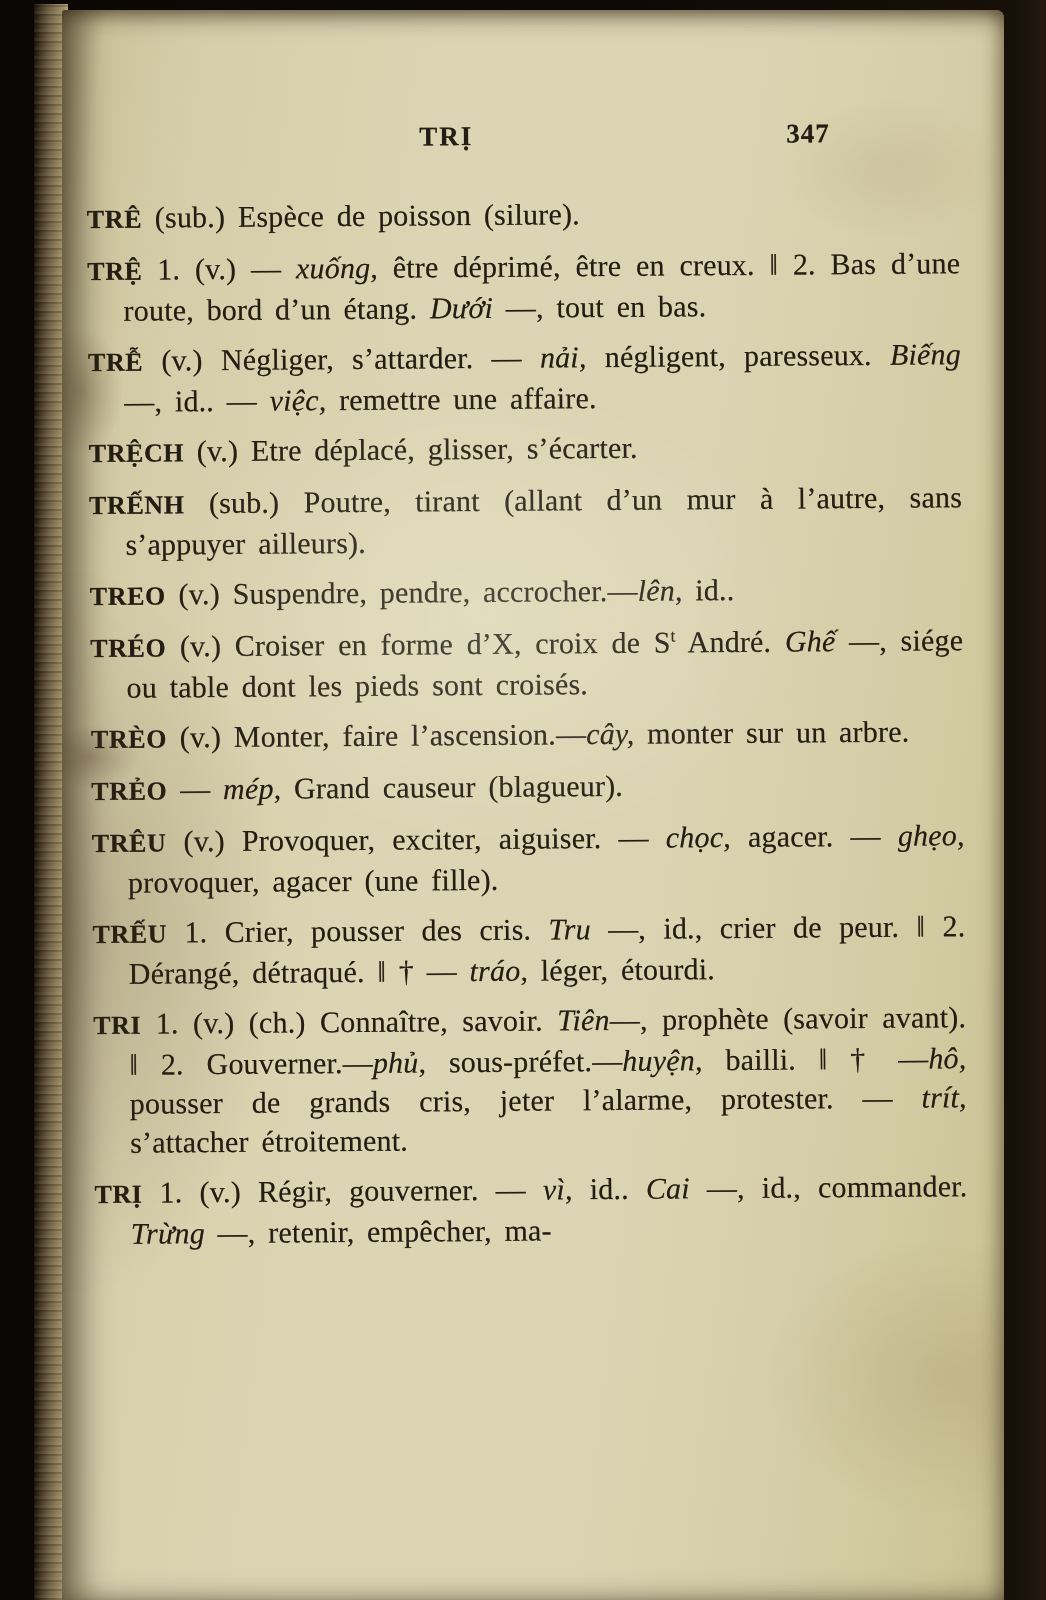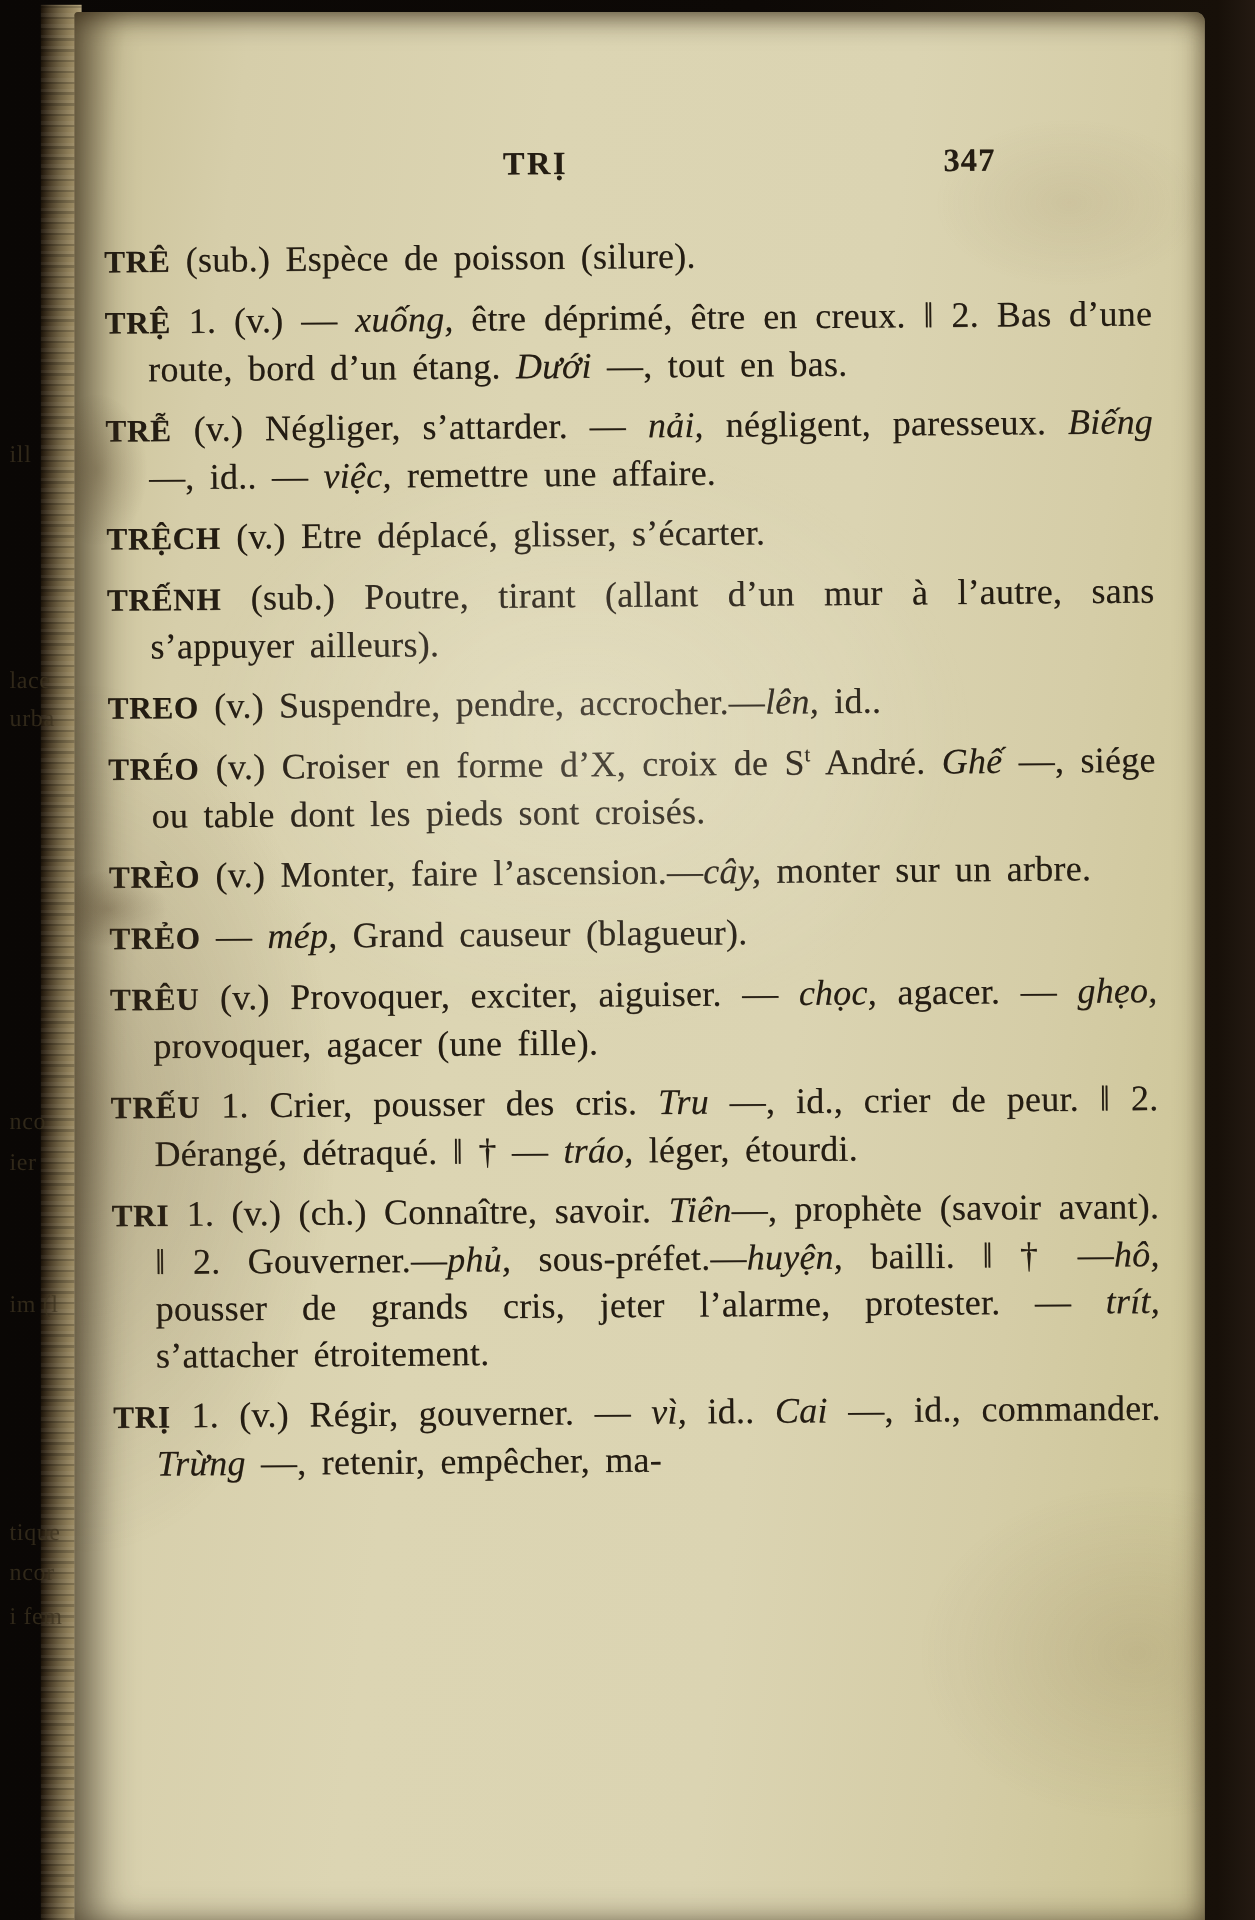--- a/index.html
+++ b/index.html
@@ -72,31 +72,20 @@
     font-weight:700;font-size:26px;letter-spacing:0.6px;
   }
   .entry .it{font-style:italic;}
   .entry sup{font-size:0.58em;line-height:0;}
 </style>
 </head>
 <body>
 
 <div id="photo">
   <div id="page-edges"></div>
-  <div id="spine-frags">
-      <span class="frag" style="top: 368px;">ill</span>
-      <span class="frag" style="top: 556px;">lace</span>
-      <span class="frag" style="top: 588px;">urba</span>
-      <span class="frag" style="top: 924px;">nco</span>
-      <span class="frag" style="top: 958px;">ier</span>
-      <span class="frag" style="top: 1076px;">im (l</span>
-      <span class="frag" style="top: 1266px;">tique</span>
-      <span class="frag" style="top: 1300px;">ncor</span>
-      <span class="frag" style="top: 1336px;">i fem</span>
-    </div>
 
   <div id="paper">
     <div id="content">
       <div id="pg-header">
         <span id="running-head">TRỊ</span>
         <span id="page-number">347</span>
       </div>
       <div id="entries">
           <p class="entry"><span class="hw">TRÊ</span><span> (sub.) Espèce de poisson (silure).</span></p>
           <p class="entry"><span class="hw">TRỆ</span><span> 1. (v.) — </span><span class="it">xuống,</span><span> être déprimé, être en creux. ‖ 2. Bas d’une route, bord d’un étang. </span><span class="it">Dưới</span><span> —, tout en bas.</span></p>

